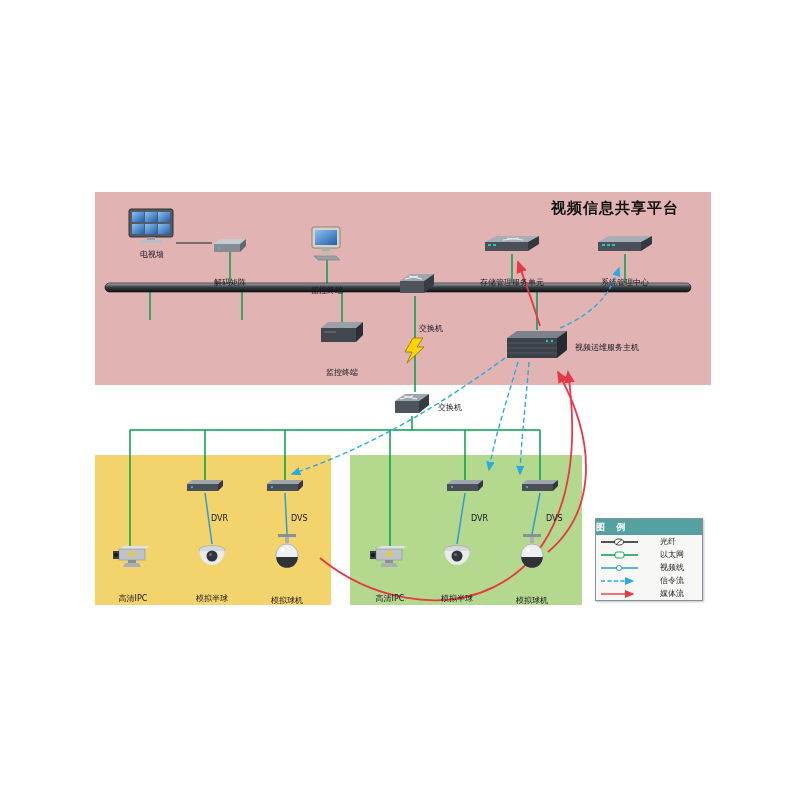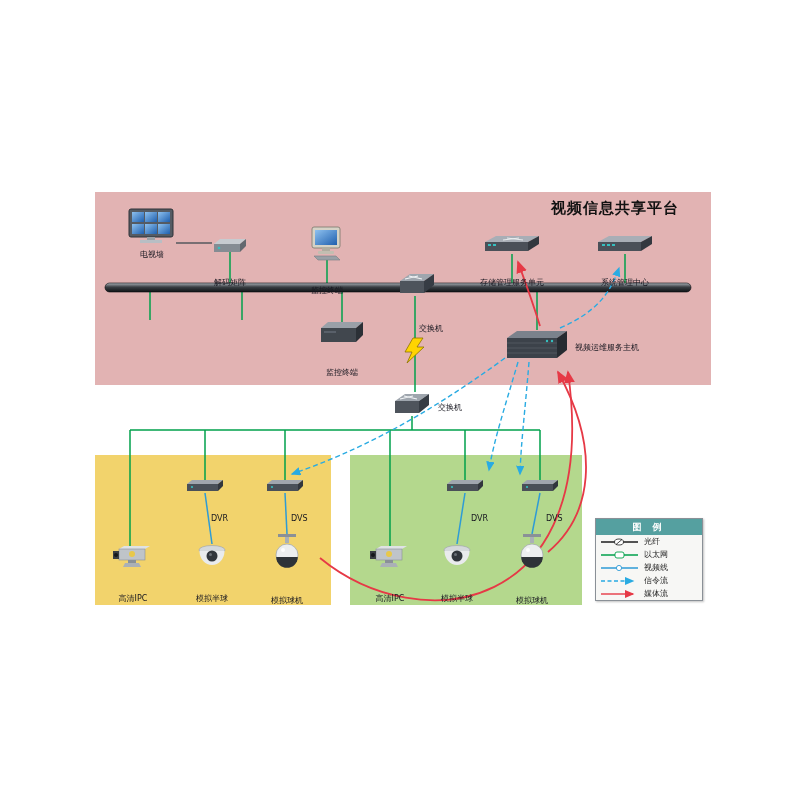--- a/index.html
+++ b/index.html
@@ -11,24 +11,24 @@
   #left-encoder-region{left:95px;top:455px;width:236px;height:150px;background:#f2d36c}
   #right-encoder-region{left:350px;top:455px;width:232px;height:150px;background:#b4d88d}
   #diagram-title{position:absolute;left:520px;top:199px;width:190px;text-align:center;font-size:15px;font-weight:bold;color:#121212;z-index:4;letter-spacing:1px}
   #wires{position:absolute;left:0;top:0;z-index:2;pointer-events:none}
   .device{position:absolute;z-index:3;display:flex;flex-direction:column;align-items:center}
   .lbl{font-size:8px;color:#16161f;text-align:center;line-height:1.15;margin-top:20px;white-space:nowrap}
   .cam .lbl{margin-top:22px}
   .floating-lbl{position:absolute;z-index:4;font-size:8px;color:#16161f;white-space:nowrap}
   
   #legend{position:absolute;left:595px;top:518px;width:108px;z-index:4;background:#f7f7f5;border:1px solid #8a9097;box-shadow:1px 1px 2px rgba(0,0,0,.25)}
-  #legend-header{height:16px;background:#55a0a0;color:#fff;font-size:9px;font-weight:bold;text-align:center;line-height:16px;letter-spacing:4px}
+  #legend-header{height:16px;background:#55a0a0;color:#fff;font-size:9px;font-weight:bold;line-height:16px;letter-spacing:4px}
   .legend-row{display:flex;align-items:center;height:13px;padding:0 4px}
   .legend-row svg{flex:0 0 40px}
-  .legend-label{font-size:8px;color:#222;margin-left:4px;white-space:nowrap}
+  .legend-label{font-size:8px;color:#222;margin-left:20px;white-space:nowrap}
 </style>
 </head>
 <body>
 
 <div id="stage">
 
   <div id="platform-region" class="region"></div>
   <div id="left-encoder-region" class="region"></div>
   <div id="right-encoder-region" class="region"></div>
 

